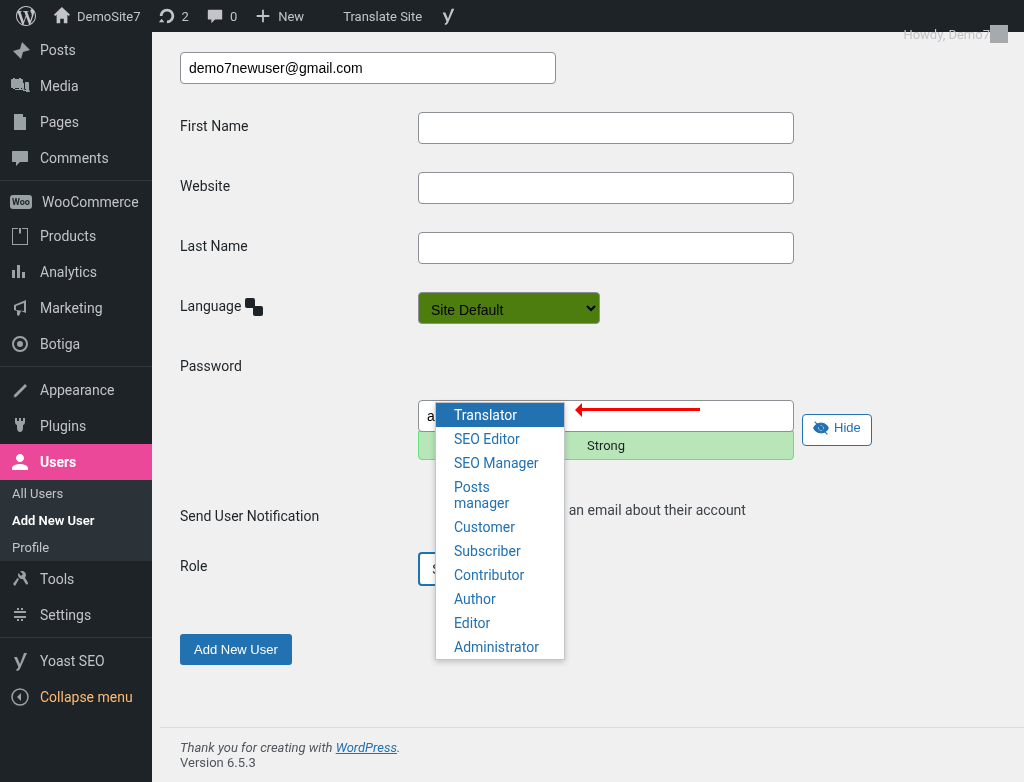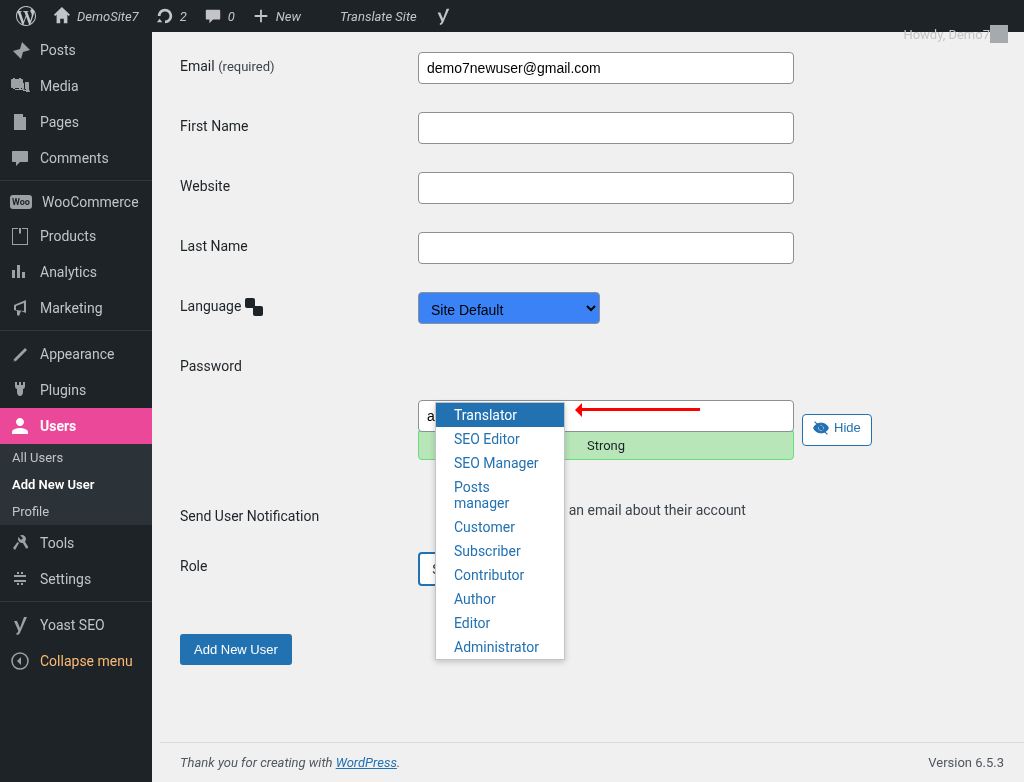--- a/index.html
+++ b/index.html
@@ -1,20 +1,20 @@
 <!DOCTYPE html>
 <html><head>
 <meta charset="utf-8">
 <style>
 * { margin: 0; padding: 0; box-sizing: border-box; }
 body { font-family: -apple-system, BlinkMacSystemFont, "Segoe UI", Roboto, sans-serif; background: #f0f0f1; width: 1024px; height: 782px; overflow: hidden; position: relative; }
 
 
 .admin-bar { background: #1d2327; height: 32px; color: #c3c4c7; display: flex; align-items: center; padding: 0 8px; font-size: 13px; }
-.admin-bar-left { display: flex; align-items: center; gap: 0; font-style: italic; }
+.admin-bar-left { display: flex; align-items: center; gap: 0; }
 .admin-bar-item { display: flex; align-items: center; padding: 0 8px; height: 32px; cursor: pointer; gap: 5px; }
 .admin-bar-right { margin-left: auto; display: flex; align-items: center; gap: 0; padding-right: 8px; margin-top: 36px; }
 .ab-icon { width: 20px; height: 20px; display: inline-flex; align-items: center; justify-content: center; }
 .avatar-box { width: 18px; height: 18px; background: #a7aaad; }
 
 
 .sidebar { position: absolute; top: 32px; left: 0; width: 152px; background: #1d2327; color: #c3c4c7; height: calc(100% - 32px); font-size: 14px; }
 .menu-item { display: flex; align-items: center; padding: 8px 10px; cursor: pointer; gap: 10px; }
 .menu-item.active { background: #ec4899; color: #fff; position: relative; font-weight: bold; }
 .menu-item.active::after { content: ''; position: absolute; right: -8px; top: 50%; transform: translateY(-50%); border: 8px solid transparent; border-right-color: #f0f0f1; }
@@ -25,32 +25,32 @@
 .submenu-item.current { color: #fff; font-weight: 600; }
 .separator { height: 5px; border-bottom: 1px solid #32373c; margin-bottom: 5px; }
 .collapse { display: flex; align-items: center; padding: 8px 10px; gap: 10px; cursor: pointer; color: #fdba74; }
 
 
 .content { position: absolute; top: 32px; left: 160px; right: 0; bottom: 0; padding: 20px; overflow: auto; }
 .form-row { display: flex; align-items: flex-start; margin-bottom: 28px; }
 .form-label { width: 238px; font-size: 14px; color: #1d2327; font-weight: 400; padding-top: 6px; }
 .form-label .req { font-size: 13px; color: #3c434a; }
 .form-field input[type=text], .form-field input[type=email] { width: 376px; padding: 5px 8px; border: 1px solid #8c8f94; border-radius: 4px; font-size: 14px; background: #fff; height: 32px; }
-select.lang { width: 182px; padding: 8px 8px; border: 1px solid #8c8f94; border-radius: 4px; font-size: 14px; height: 32px; background: #3b82f6; }
+select.lang { width: 182px; padding: 8px 8px; border: 1px solid #8c8f94; border-radius: 4px; font-size: 14px; height: 32px; background: #4d7c0f; }
 select.role { width: 130px; padding: 4px 8px; border: 2px solid #2271b1; border-radius: 4px; font-size: 14px; height: 34px; background: #fff; color: #2c3338; }
 
 .pw-wrap { display: flex; gap: 8px; align-items: center; }
 .pw-input { width: 376px; padding: 5px 8px; border: 1px solid #8c8f94; border-radius: 4px 4px 0 0; font-size: 14px; height: 32px; background: #fff; }
 .hide-btn { border: 1px solid #2271b1; color: #2271b1; background: #fff; padding: 5px 10px; border-radius: 4px; font-size: 13px; display: flex; align-items: flex-start; gap: 5px; cursor: pointer; height: 32px; }
 .strength { width: 376px; background: #b8e6b8; border: 1px solid #68de7c; color: #1d2327; text-align: center; padding: 6px; font-size: 13px; border-radius: 0 0 4px 4px; margin-top: -1px; }
 
 .notify-text { font-size: 14px; color: #3c434a; }
 .btn-primary { background: #2271b1; color: #fff; border: none; padding: 8px 14px; border-radius: 3px; font-size: 13px; cursor: pointer; }
 
-.footer { position: absolute; bottom: 0; left: 160px; right: 0; padding: 12px 20px; background: #f0f0f1; display: flex; justify-content: space-between; font-size: 13px; color: #50575e; font-style: italic; border-top: 1px solid #dcdcde; }
+.footer { position: absolute; bottom: 0; left: 160px; right: 0; padding: 12px 20px; background: #f0f0f1; display: flex; justify-content: space-between; font-size: 13px; color: #50575e; font-style: italic; border-top: 1px solid #dcdcde; flex-direction: column; }
 .footer a { color: #2271b1; text-decoration: underline; }
 .footer .ver { font-style: normal; }
 
 
 .dropdown { position: absolute; background: #fff; border: 1px solid #c3c4c7; box-shadow: 0 2px 6px rgba(0,0,0,0.2); width: 130px; font-size: 14px; }
 .dropdown-item { padding: 4px 18px; color: #2271b1; cursor: pointer; }
 .dropdown-item.sel { background: #2271b1; color: #fff; }
 
 
 .arrow { position: absolute; }
@@ -178,20 +178,29 @@
       <span>Analytics</span>
     </div>
   <div class="menu-item">
       <span class="menu-icon">
         <svg viewBox="0 0 20 20" width="20" height="20" fill="currentColor">
           <path d="M16 2L4 7v5l3 1v4l2 1 2-5 5 2V2zM6 12V8l8-3v8l-8-1z"></path>
         </svg>
       </span>
       <span>Marketing</span>
     </div>
+  <div class="menu-item">
+      <span class="menu-icon">
+        <svg viewBox="0 0 20 20" width="20" height="20" fill="currentColor">
+          <circle cx="10" cy="10" r="7" fill="none" stroke="currentColor" stroke-width="2"></circle>
+          <circle cx="10" cy="10" r="3"></circle>
+        </svg>
+      </span>
+      <span>Botiga</span>
+    </div>
   <div class="separator"></div>
   <div class="menu-item">
       <span class="menu-icon">
         <svg viewBox="0 0 20 20" width="20" height="20" fill="currentColor">
           <path d="M4 15l11-11 2 2L6 17l-3 1 1-3zm-1 3l2-1-1-1-1 2z"></path>
         </svg>
       </span>
       <span>Appearance</span>
     </div>
   <div class="menu-item">
@@ -246,21 +255,20 @@
           <circle cx="10" cy="10" r="8" fill="none" stroke="currentColor" stroke-width="1.5"></circle>
           <path d="M11 6l-4 4 4 4"></path>
         </svg>
       </span>
       <span>Collapse menu</span>
     </div>
 </div>
 
 <div class="content">
   <div class="form-row">
-    <div class="form-label"><span>Email</span> <span class="req">(required)</span></div>
     <div class="form-field"><input type="email" value="demo7newuser@gmail.com" style=""></div>
   </div>
   <div class="form-row">
     <div class="form-label">First Name</div>
     <div class="form-field"><input type="text" style=""></div>
   </div>
   <div class="form-row">
     <div class="form-label">Website</div>
     <div class="form-field"><input type="text" style=""></div>
   </div>

